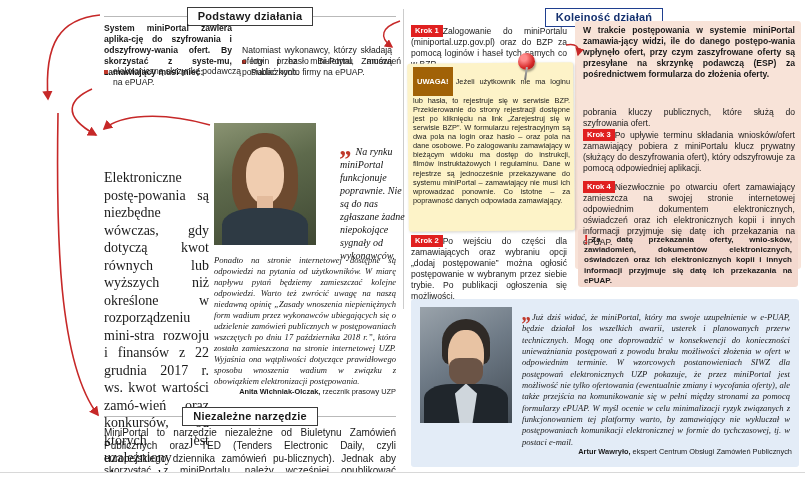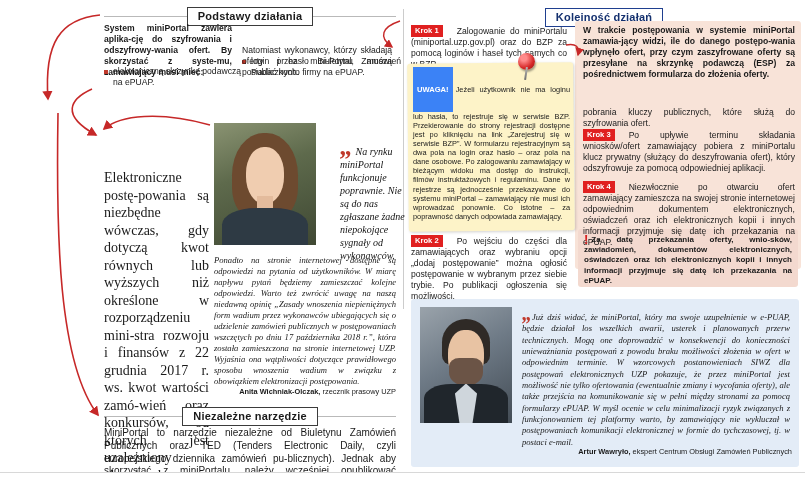--- a/index.html
+++ b/index.html
@@ -87,31 +87,31 @@
     background: #c0392b;
   }
   .krok {
     display: inline-block;
     background: #e02020;
     color: #fff;
     font-family: "Liberation Sans", sans-serif;
     font-weight: bold;
     font-size: 7.6px;
     padding: 1px 4px;
-    margin-right: 14px;
+    margin-right: 0;
     vertical-align: 1px;
   }
   .uwaga {
     display: inline-block;
-    background: #3b82f6;
+    background: #a16207;
     color: #fff;
     font-family: "Liberation Sans", sans-serif;
     font-weight: bold;
     font-size: 7.6px;
-    padding: 18px 4px;
+    padding: 10px 4px;
     margin-right: 3px;
   }
   .bang {
     color: #d81e1e;
     font-weight: bold;
     font-size: 13px;
     font-family: "Liberation Sans", sans-serif;
     float: left;
     line-height: 10px;
     margin-right: 3px;

